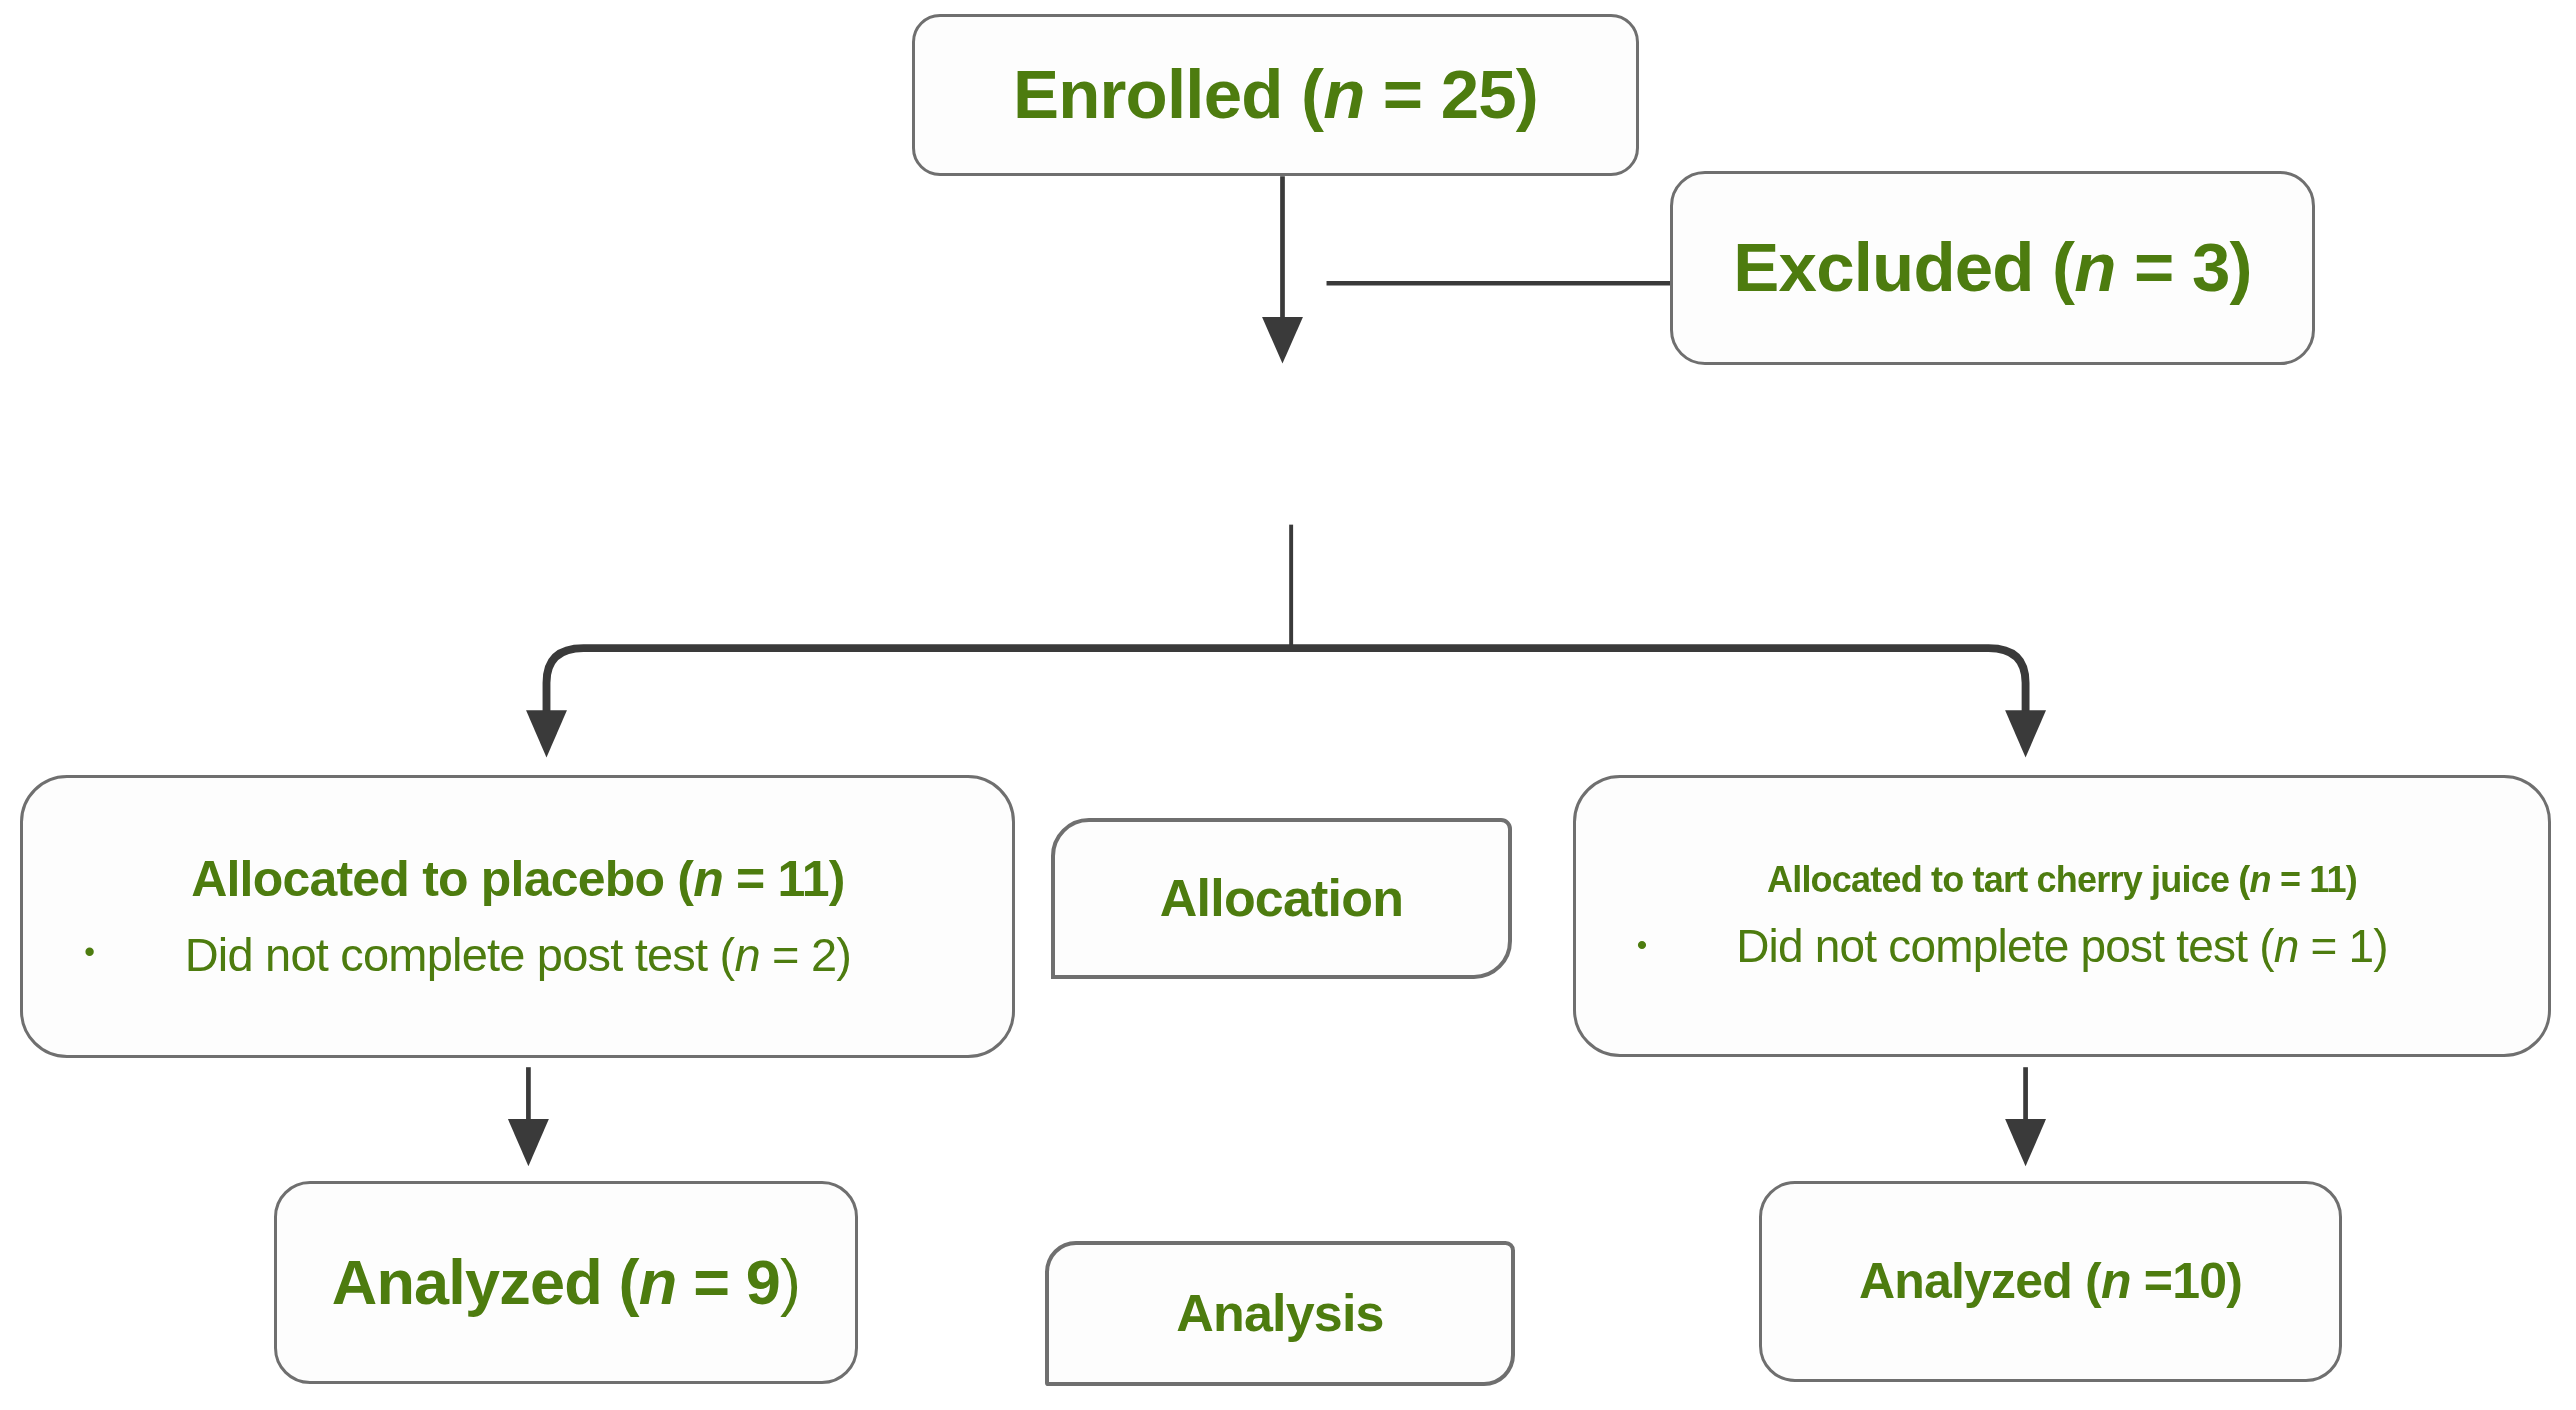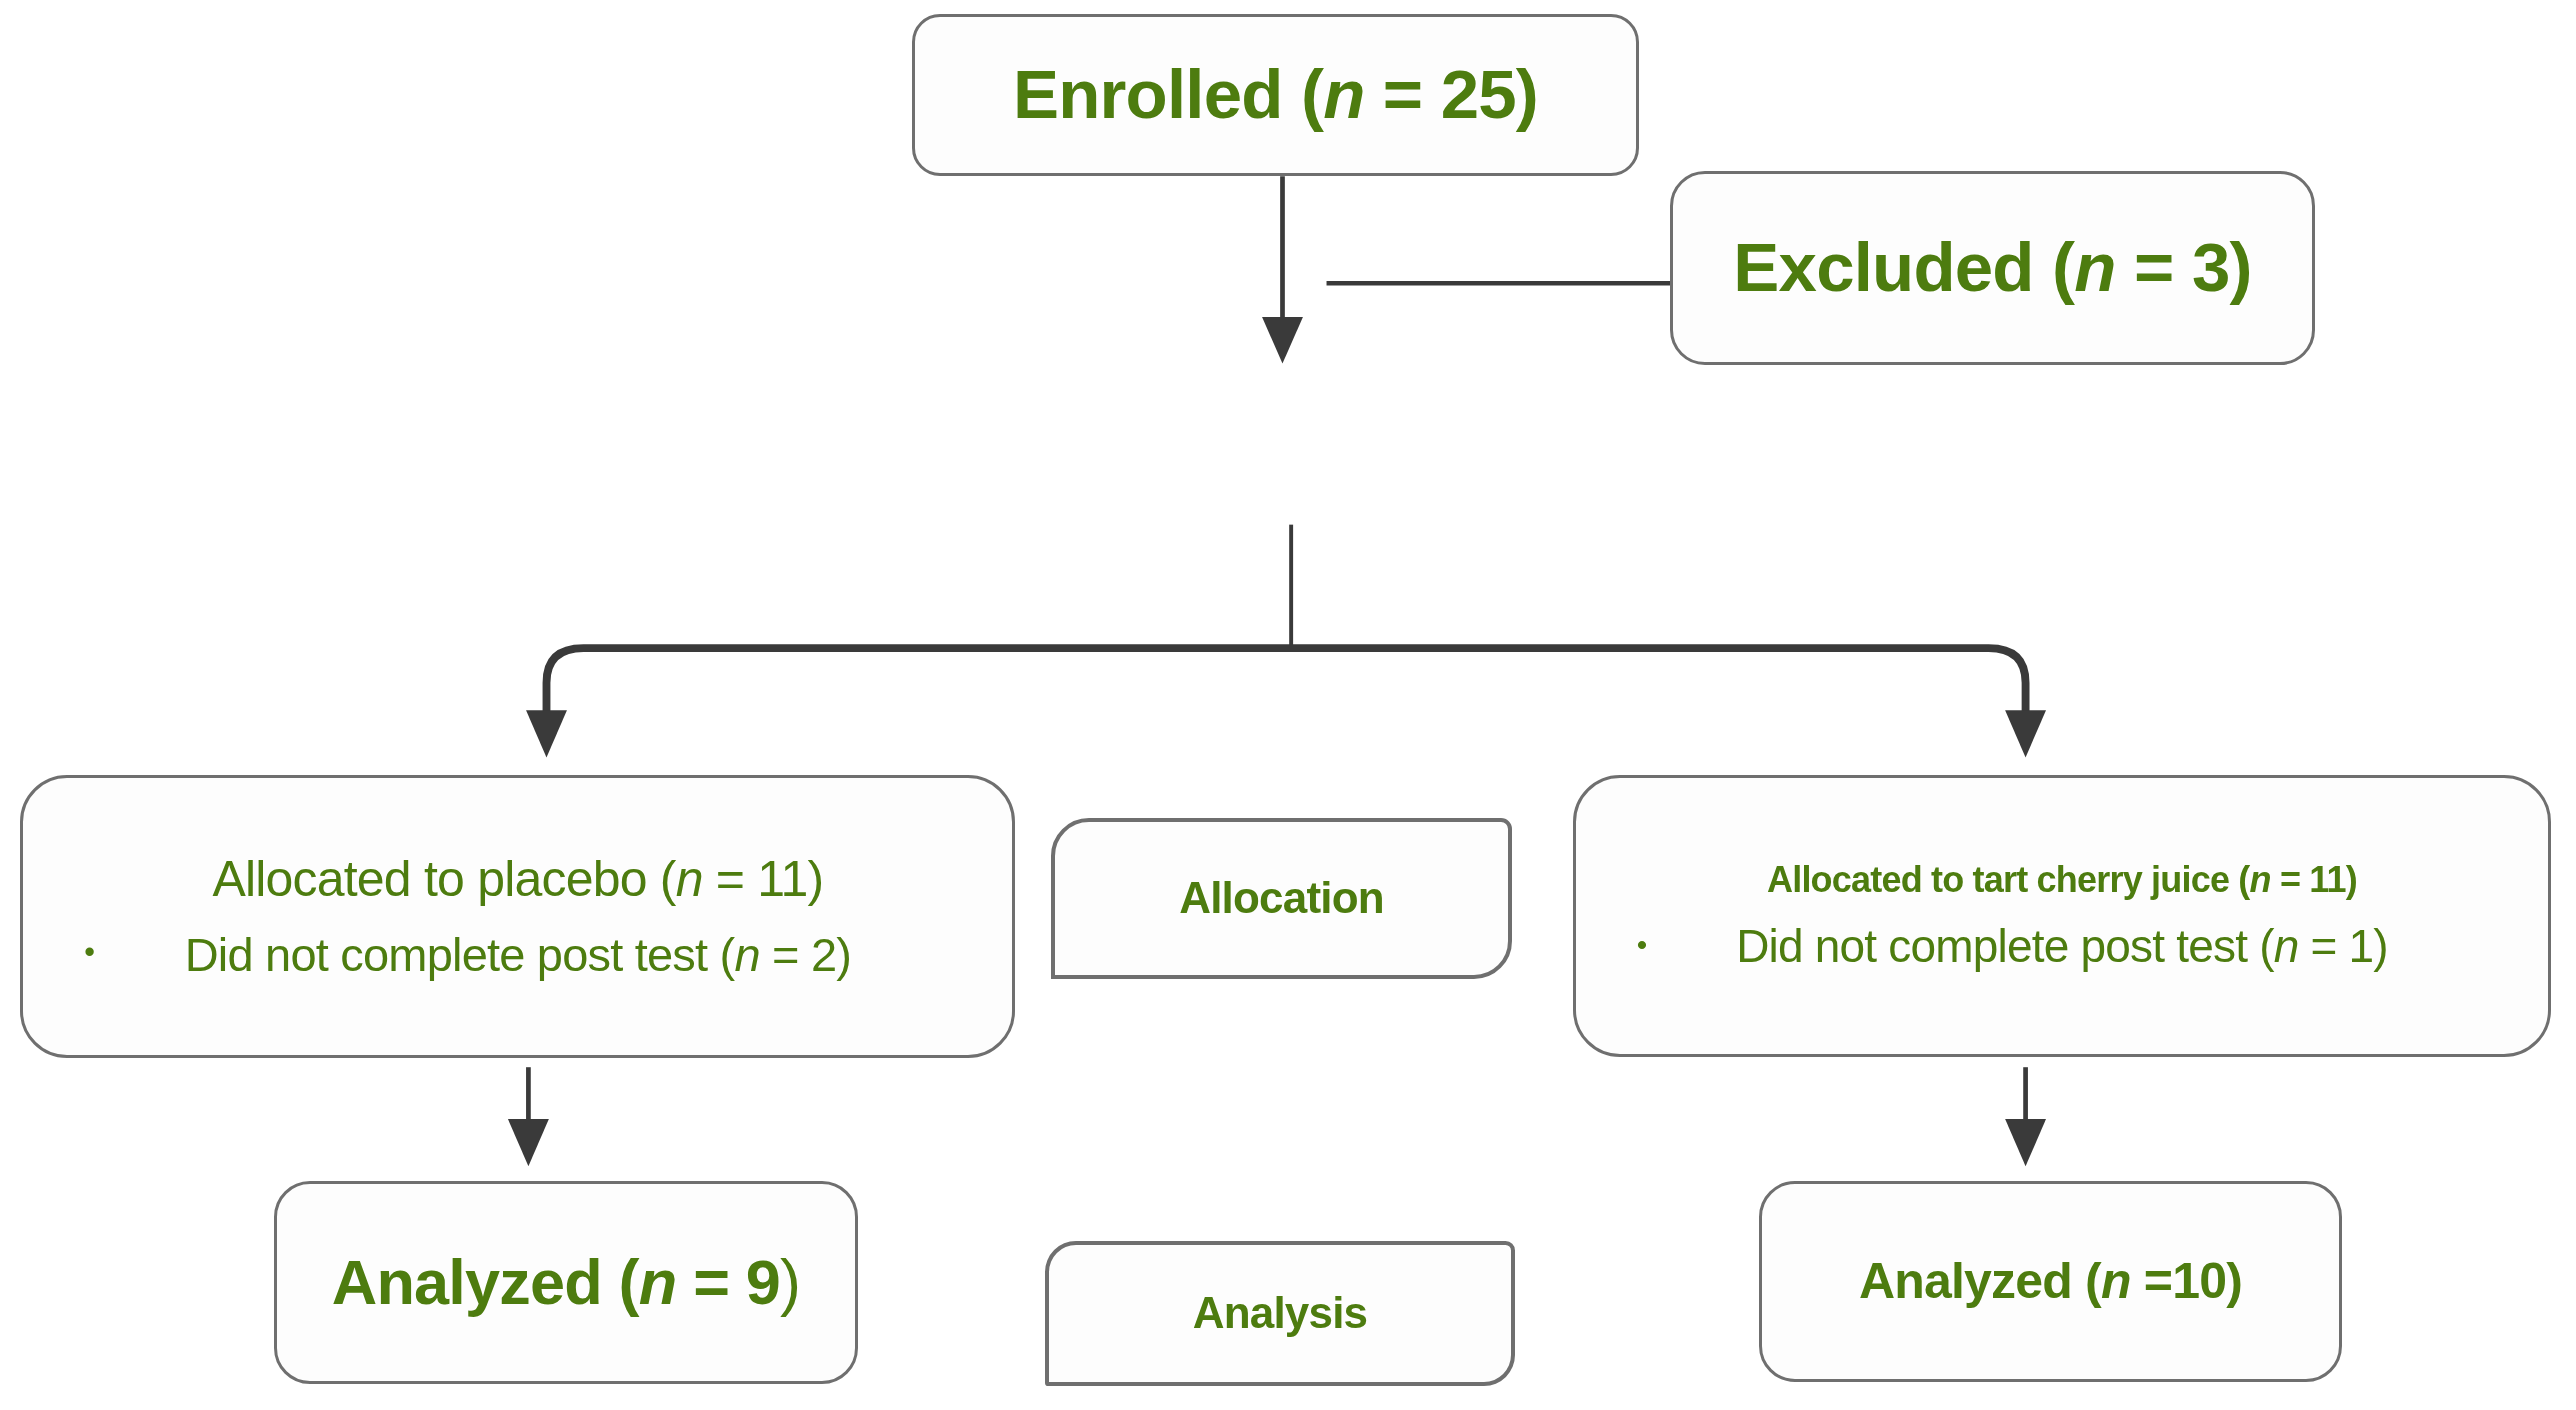--- a/index.html
+++ b/index.html
@@ -27,21 +27,21 @@
     line-height: 1.15;
     white-space: nowrap;
   }
   .node i { font-style: italic; }
 
   #enrolled    { left: 912px; top: 14px;   width: 727px;  height: 162px; border-radius: 28px; font-size: 69px; }
   #excluded    { left: 1670px; top: 171px;  width: 645px;  height: 194px; border-radius: 35px; font-size: 69px; }
   #randomized  { left: 879px; top: 383px;  width: 823px; height: 140px; border-radius: 25px; font-size: 69px; }
 
   #alloc-left  { left: 20.4px;   top: 775px;  width: 995px; height: 283px; border-radius: 47px; }
-  #alloc-left .box-title  { font-size: 50px; font-weight: 400; }
+  #alloc-left .box-title  { font-size: 50px; font-weight: 700; }
   #alloc-left .bullet-line{ font-size: 47px; }
 
   #alloc-right { left: 1573px; top: 775px;  width: 978px; height: 282px; border-radius: 47px; }
   #alloc-right .box-title  { font-size: 36px; font-weight: 700; }
   #alloc-right .bullet-line{ font-size: 46px; }
 
   .bullet-line {
     font-weight: 400;
     margin-top: 20.4px;
     position: relative;
@@ -52,21 +52,21 @@
     position: absolute;
     left: 61px;
     top: 50%;
     transform: translateY(-58%);
     font-size: 0.62em;
     font-weight: 700;
   }
 
   .stage-tag {
     border-width: 4.7px;
-    font-size: 44px;
+    font-size: 52px;
   }
   #alloc-stage    { left: 1051px; top: 818px; width: 461px; height: 161px; border-radius: 38px 11px 38px 0px; }
   #analysis-stage { left: 1045px; top: 1241px; width: 470px; height: 145px; border-radius: 31px 9.4px 31px 3.1px; }
 
   #analyzed-left  { left: 274px;  top: 1181px; width: 584px; height: 203px; border-radius: 36px; font-size: 63px; }
   #analyzed-right { left: 1759px; top: 1181px; width: 583px; height: 201px; border-radius: 36px; font-size: 50px; }
   .thin-close { font-weight: 400; }
 
   #arrow-layer {
     position: absolute;

